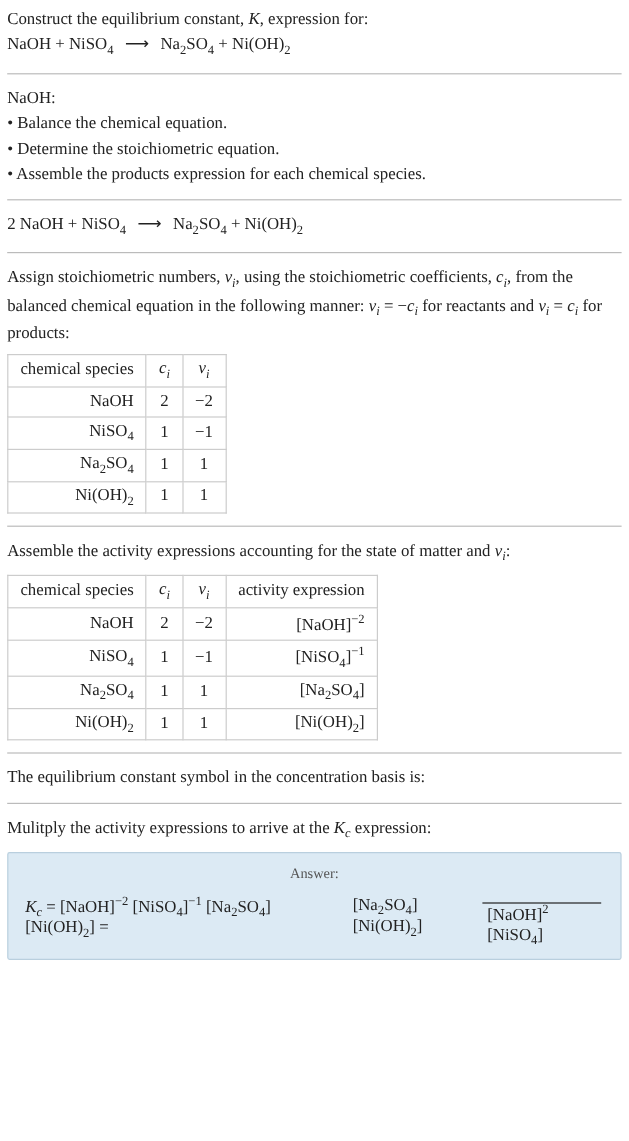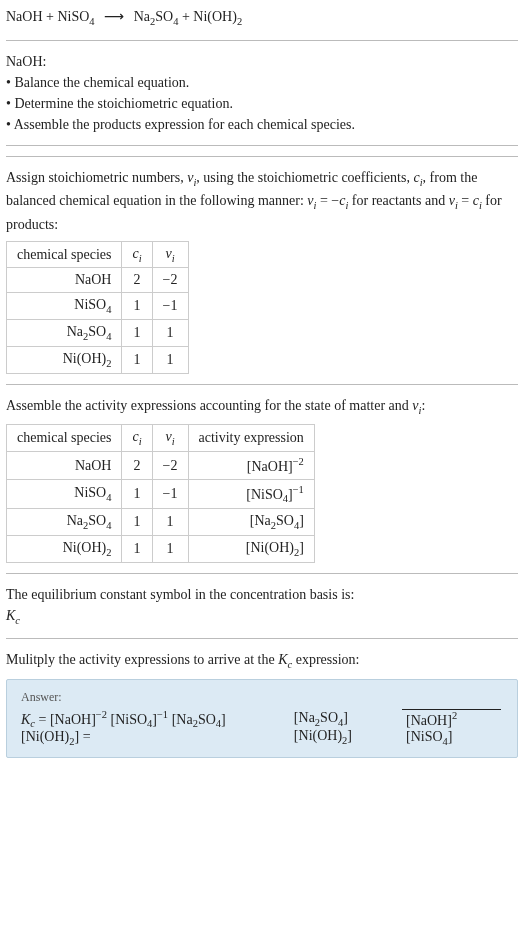--- a/index.html
+++ b/index.html
@@ -33,60 +33,68 @@
   white-space: nowrap;
 }
 td.center { text-align: center; }
 .answer-box {
   background: #dceaf4;
   border: 1px solid #b9cfde;
   border-radius: 2px;
   padding: 10px 14px;
   margin-top: 6px;
 }
-.answer-label { font-size: 12px; color: #555; margin-bottom: 4px; }
+.answer-label { font-size: 12px; color: #555; margin-bottom: 4px; text-align: center; }
 .eq-row {
   display: flex;
   align-items: center;
   justify-content: center;
   gap: 15px;
   font-size: 14px;
 }
 .frac {
   display: inline-flex;
   align-items: center;
   vertical-align: middle;
   margin: 0 2px;
 }
 .frac .num, .frac .den { padding: 0 4px; }
-.frac .den { border-top: 1px solid #222; }
+.frac .den { border-top: 1px solid #222; margin-top: 12px; }
 </style>
 </head>
 <body>
 
 <div class="section">
+  <div class="line">
+    <span>Construct the equilibrium constant, </span><span class="italic">K</span><span>, expression for:</span>
+  </div>
   <div class="line">
     <span>NaOH</span><span> + </span><span>NiSO</span><sub>4</sub>
     <span class="arrow">⟶</span>
     <span>Na</span><sub>2</sub><span>SO</span><sub>4</sub><span> + </span><span>Ni(OH)</span><sub>2</sub>
   </div>
 </div>
 
 <hr>
 
 <div class="section">
   <div class="line">NaOH:</div>
   <div class="line">• Balance the chemical equation.</div>
   <div class="line">• Determine the stoichiometric equation.</div>
   <div class="line">• Assemble the products expression for each chemical species.</div>
 </div>
 
 <hr>
 
 <div class="section">
+  <div class="line">
+    <span>2 </span><span>NaOH</span><span> + </span><span>NiSO</span><sub>4</sub>
+    <span class="arrow">⟶</span>
+    <span>Na</span><sub>2</sub><span>SO</span><sub>4</sub><span> + </span><span>Ni(OH)</span><sub>2</sub>
+  </div>
 </div>
 
 <hr>
 
 <div class="section">
   <div class="line">
     <span>Assign stoichiometric numbers, </span><span class="italic">ν</span><sub class="italic">i</sub><span>, using the stoichiometric coefficients, </span><span class="italic">c</span><sub class="italic">i</sub><span>, from the balanced chemical equation in the following manner: </span><span class="italic">ν</span><sub class="italic">i</sub><span> = −</span><span class="italic">c</span><sub class="italic">i</sub><span> for reactants and </span><span class="italic">ν</span><sub class="italic">i</sub><span> = </span><span class="italic">c</span><sub class="italic">i</sub><span> for products:</span>
   </div>
   <table>
     <tbody>
@@ -158,23 +166,20 @@
       <td><span>[Ni(OH)</span><sub>2</sub><span>]</span></td>
     </tr>
   </tbody>
     </table>
 </div>
 
 <hr>
 
 <div class="section">
   <div class="line">The equilibrium constant symbol in the concentration basis is:</div>
-  <div class="line">
-    <span class="italic">K</span><sub class="italic">c</sub>
-  </div>
 </div>
 
 <hr>
 
 <div class="section">
   <div class="line">
     <span>Mulitply the activity expressions to arrive at the </span><span class="italic">K</span><sub class="italic">c</sub><span> expression:</span>
   </div>
 
   <div class="answer-box">

